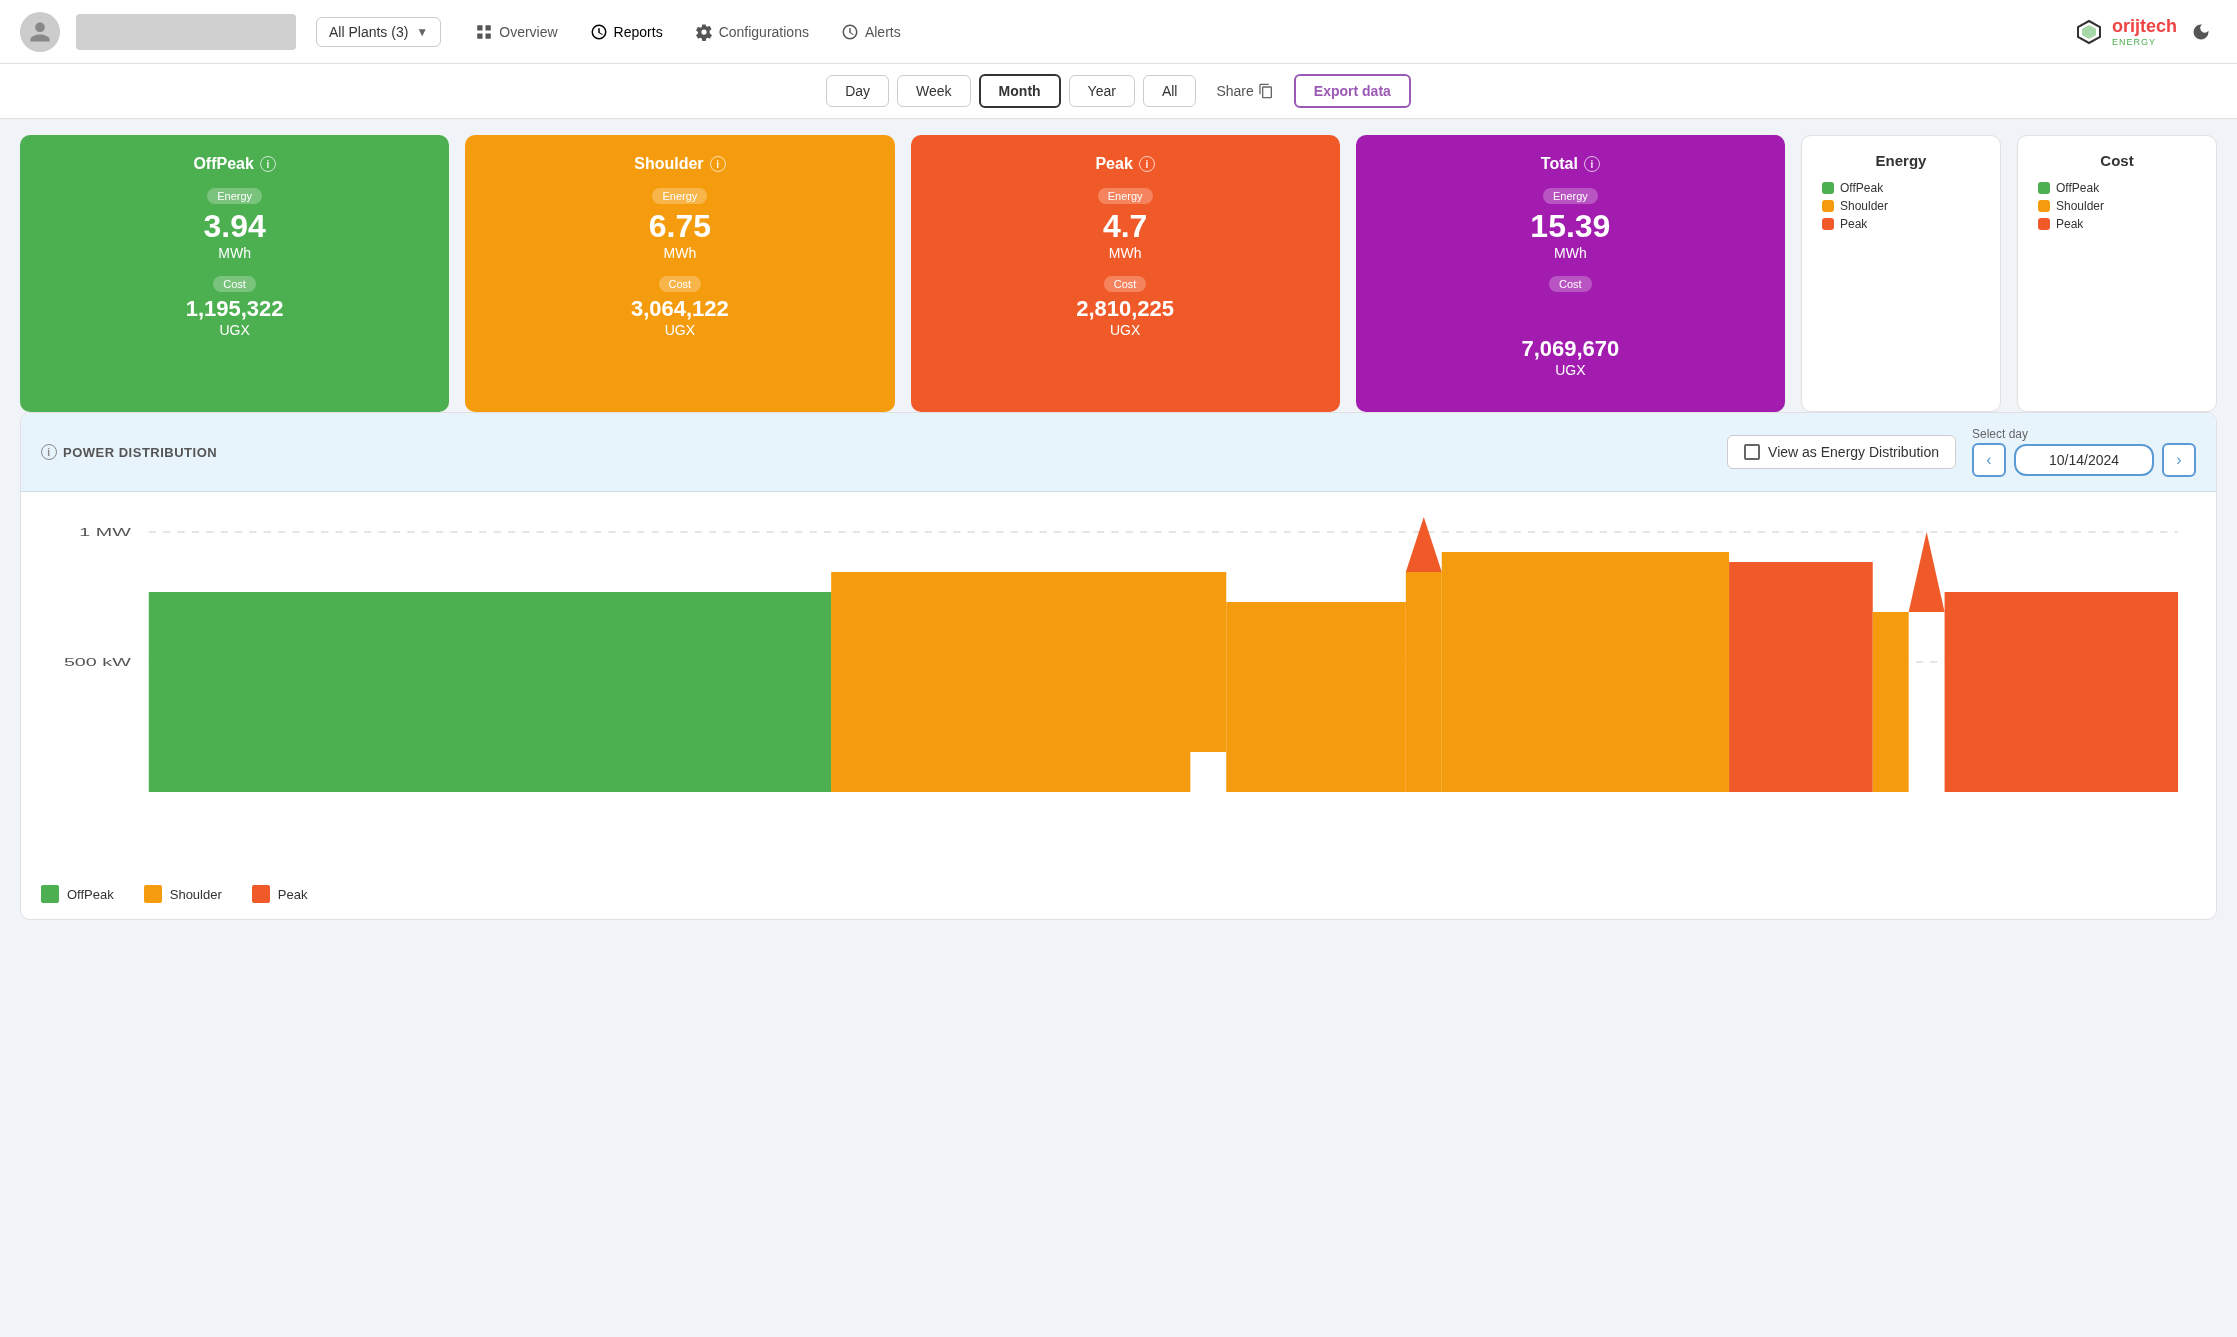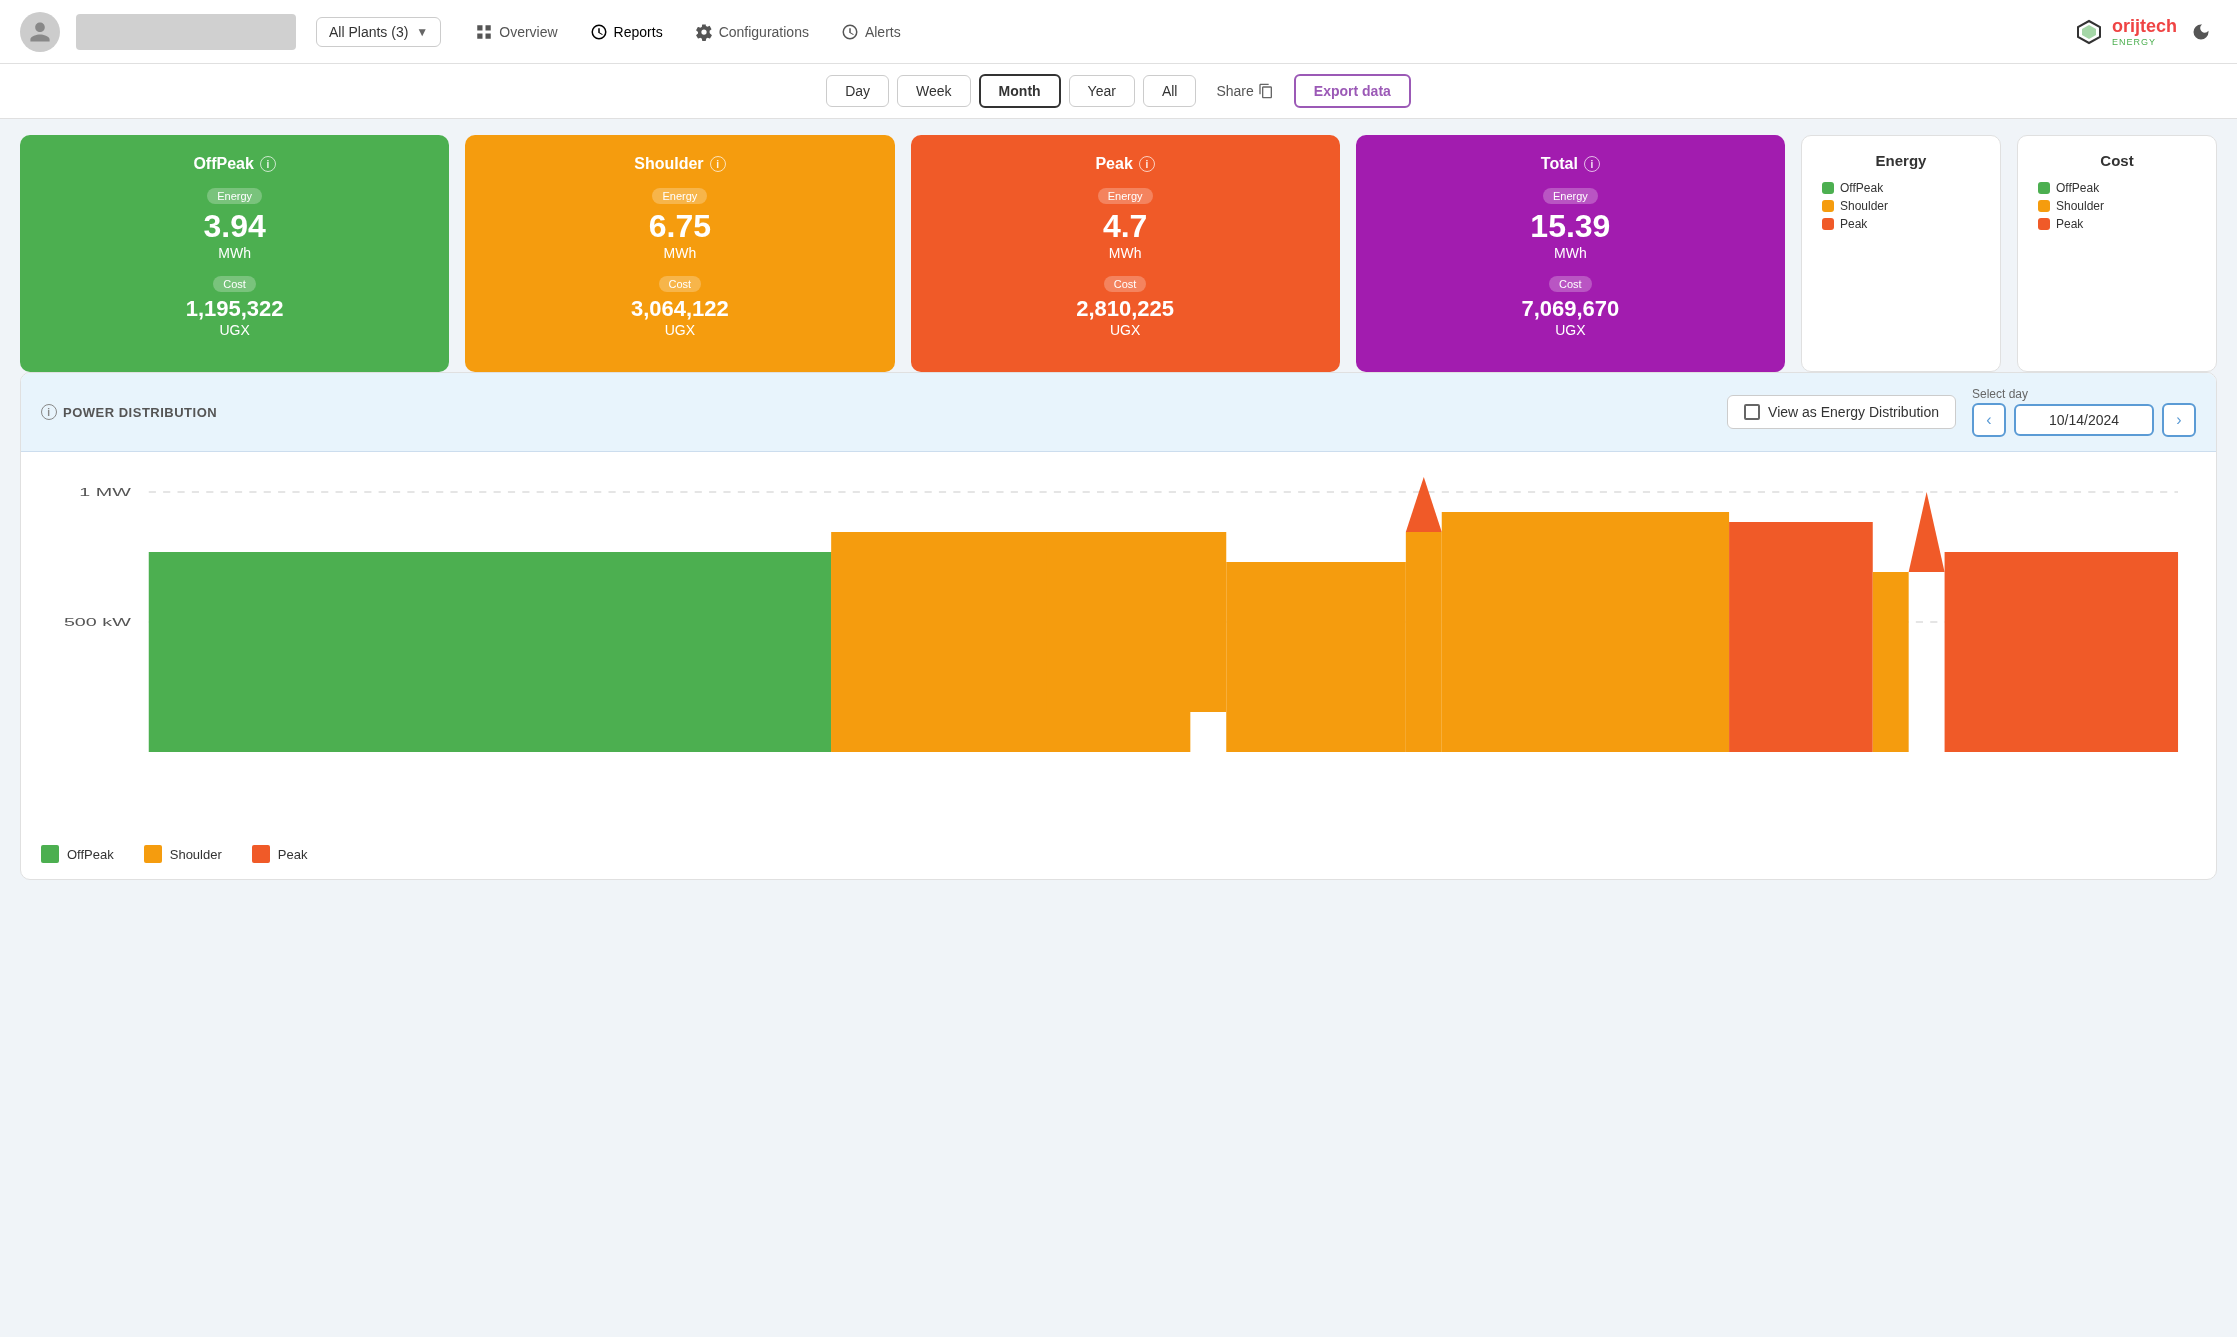--- a/index.html
+++ b/index.html
@@ -45,21 +45,21 @@
     .legend-item { display: flex; align-items: center; gap: 6px; }
     .legend-dot { width: 12px; height: 12px; border-radius: 3px; flex-shrink: 0; }
 
     
     .distribution-section { background: #fff; border-radius: 10px; border: 1px solid #e0e0e0; overflow: hidden; }
     .distribution-header { background: #e8f4fc; display: flex; align-items: center; padding: 14px 20px; gap: 16px; border-bottom: 1px solid #cde; }
     .dist-title { font-size: 13px; font-weight: 600; color: #555; letter-spacing: 0.5px; display: flex; align-items: center; gap: 6px; }
     .view-toggle { display: flex; align-items: center; gap: 8px; padding: 8px 16px; border: 1px solid #ccc; border-radius: 6px; background: #fff; cursor: pointer; font-size: 14px; color: #333; margin-left: auto; }
     .checkbox-icon { width: 16px; height: 16px; border: 2px solid #666; border-radius: 2px; display: inline-block; flex-shrink: 0; }
     .date-nav { display: flex; align-items: center; gap: 8px; }
-    .date-input { border: 2px solid #5b9bd5; border-radius: 6px; padding: 6px 14px; font-size: 14px; color: #333; background: #fff; min-width: 140px; text-align: center; }
+    .date-input { border: 2px solid #5b9bd5; border-radius: 12px; padding: 6px 14px; font-size: 14px; color: #333; background: #fff; min-width: 140px; text-align: center; }
     .nav-arrow { width: 34px; height: 34px; border: 2px solid #5b9bd5; border-radius: 6px; background: #fff; cursor: pointer; display: flex; align-items: center; justify-content: center; color: #5b9bd5; font-size: 16px; }
     .date-label { font-size: 12px; color: #666; margin-bottom: 2px; }
 
     
     .chart-area { padding: 20px 20px 60px; position: relative; background: #fff; }
     .chart-svg { width: 100%; height: 300px; }
     .chart-legend { display: flex; gap: 30px; padding: 10px 20px 16px; }
     .chart-legend-item { display: flex; align-items: center; gap: 8px; font-size: 13px; }
     .legend-square { width: 18px; height: 18px; border-radius: 2px; }
 
@@ -206,21 +206,21 @@
         <span>Total</span>
         <span class="info-icon">i</span>
       </div>
       <div class="card-section">
         <span class="card-badge">Energy</span>
         <div class="card-value">15.39</div>
         <div class="card-unit">MWh</div>
       </div>
       <div class="card-section">
         <span class="card-badge">Cost</span>
-        <div class="card-value" style="font-size:22px;">7,069,670</div>
+        <div class="card-value" style="font-size:22px;margin-top:40px;">7,069,670</div>
         <div class="card-unit">UGX</div>
       </div>
     </div>
 
     <div class="pie-card">
       <div class="pie-title">Energy</div>
       <div class="pie-legend">
         <div class="legend-item">
           <div class="legend-dot" style="background:#4caf50;"></div>
           <span>OffPeak</span>

